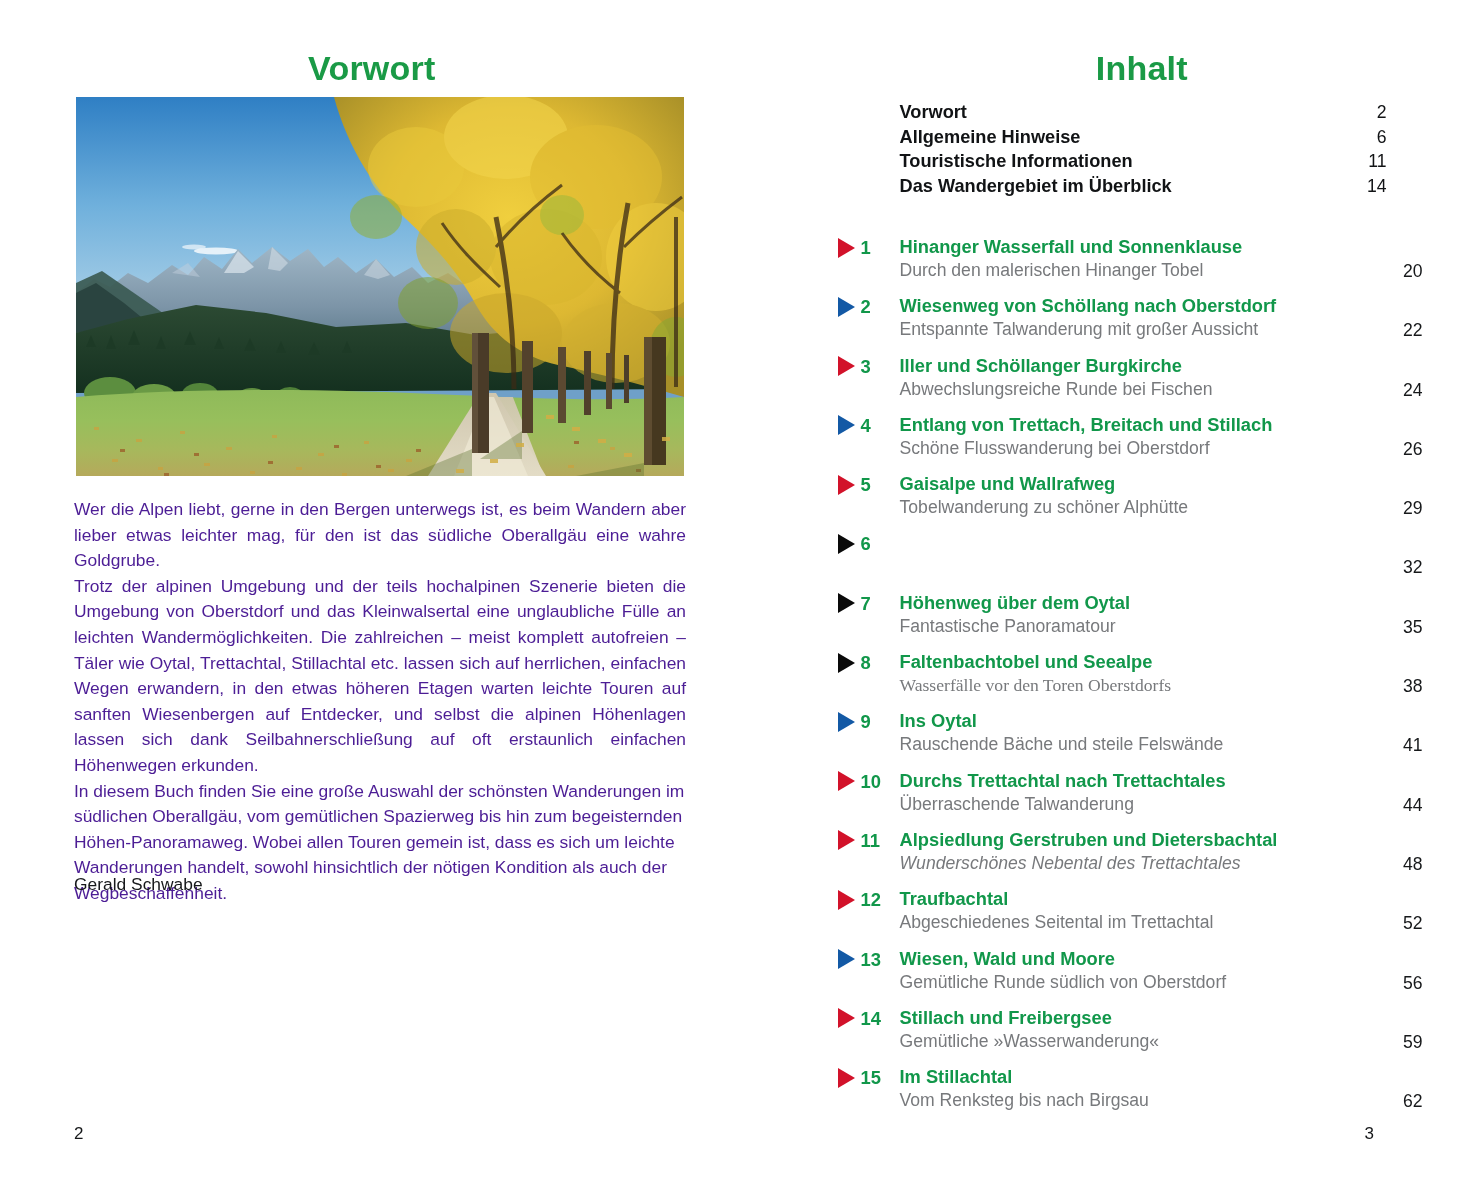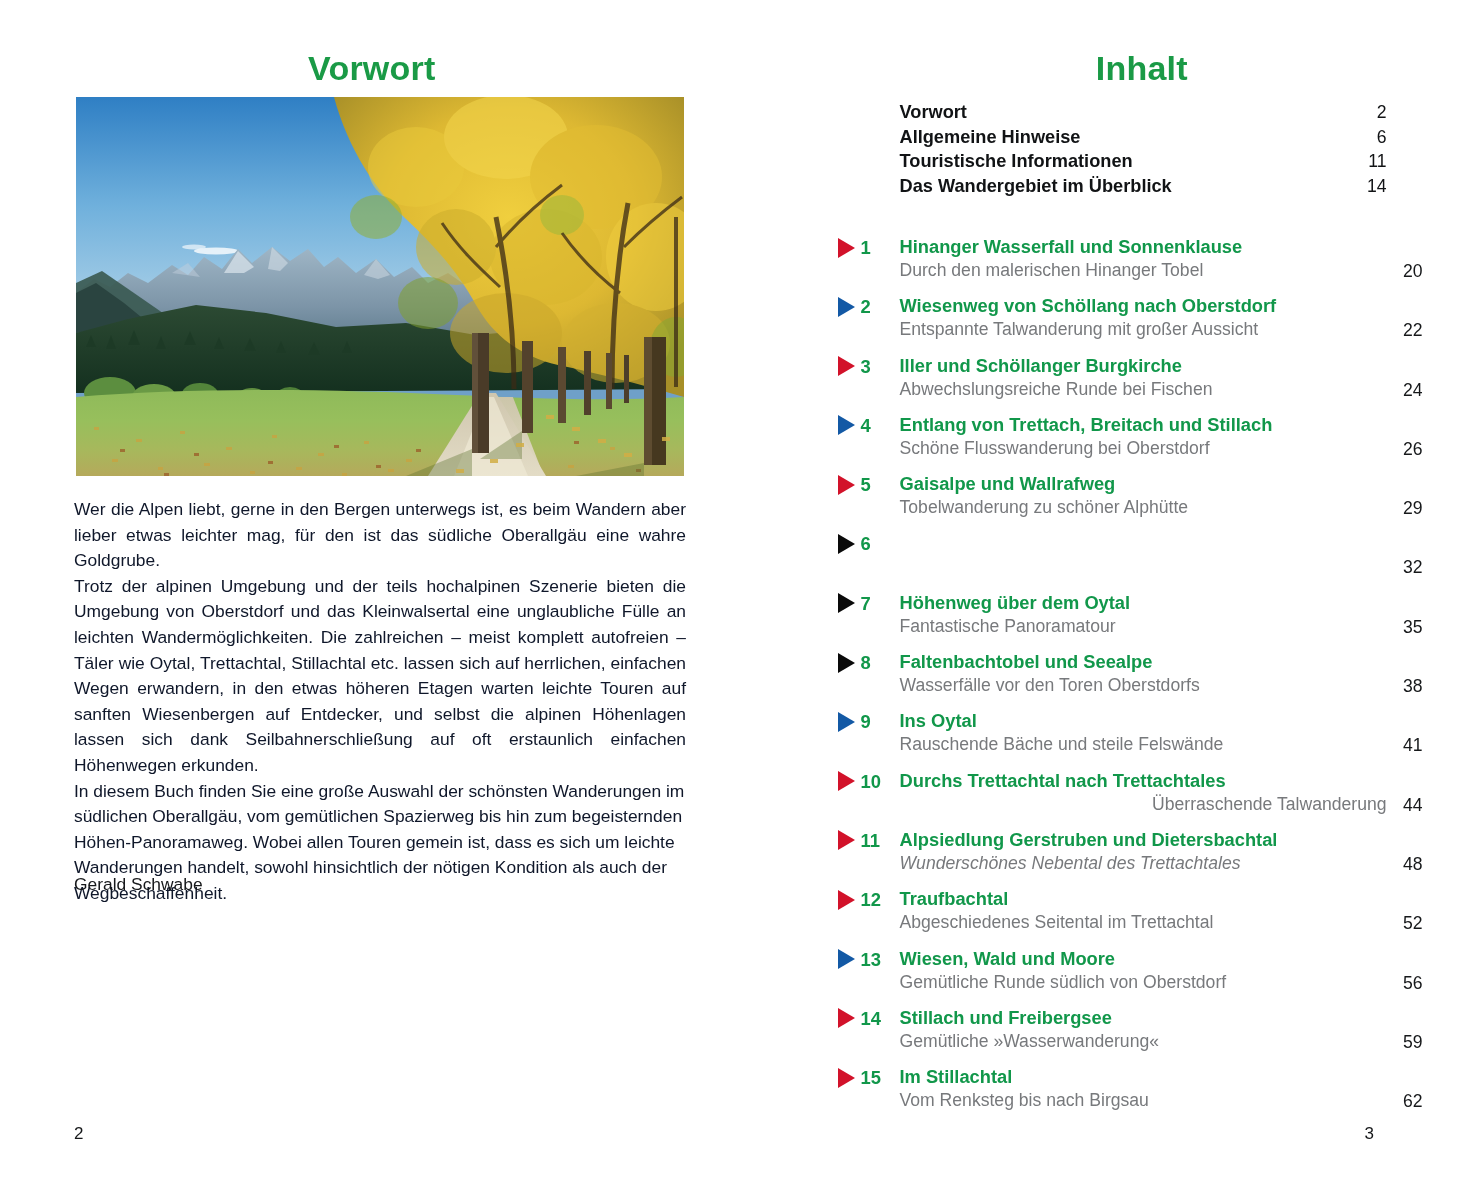--- a/index.html
+++ b/index.html
@@ -60,21 +60,21 @@
   .photo svg { display: block; width: 608px; height: 379px; }
 
   
   .vorwort-body {
     position: absolute;
     left: 74px;
     top: 497px;
     width: 612px;
     font-size: 17.4px;
     line-height: 25.6px;
-    color: #0f172a;
+    color: #4c1d95;
     text-align: justify;
     text-justify: inter-word;
   }
   .vorwort-body p { margin: 0; }
   .vorwort-body p.last-para { text-align: left; }
   .signature {
     position: absolute;
     left: 74px;
     top: 872px;
     font-size: 17.4px;
@@ -488,21 +488,21 @@
           </span>
           <span class="tour-page">35</span>
         </div>
         <div class="tour-row">
           <span class="tour-marker">
             <span class="arrow black"></span>
             <span class="tour-num">8</span>
           </span>
           <span class="tour-text">
             <span class="tour-title" style="display: block;">Faltenbachtobel und Seealpe</span>
-            <span class="tour-sub" style="display: block;">Wasserfälle vor den Toren Oberstdorfs</span>
+            <span class="tour-sub" style="display: block; font-family: Liberation Serif, serif;">Wasserfälle vor den Toren Oberstdorfs</span>
           </span>
           <span class="tour-page">38</span>
         </div>
         <div class="tour-row">
           <span class="tour-marker">
             <span class="arrow blue"></span>
             <span class="tour-num">9</span>
           </span>
           <span class="tour-text">
             <span class="tour-title" style="display: block;">Ins Oytal</span>
@@ -510,21 +510,21 @@
           </span>
           <span class="tour-page">41</span>
         </div>
         <div class="tour-row">
           <span class="tour-marker">
             <span class="arrow red"></span>
             <span class="tour-num">10</span>
           </span>
           <span class="tour-text">
             <span class="tour-title" style="display: block;">Durchs Trettachtal nach Trettachtales</span>
-            <span class="tour-sub" style="display: block; text-align: right;">Überraschende Talwanderung</span>
+            <span class="tour-sub" style="display: block;">Überraschende Talwanderung</span>
           </span>
           <span class="tour-page">44</span>
         </div>
         <div class="tour-row">
           <span class="tour-marker">
             <span class="arrow red"></span>
             <span class="tour-num">11</span>
           </span>
           <span class="tour-text">
             <span class="tour-title" style="display: block;">Alpsiedlung Gerstruben und Dietersbachtal</span>

